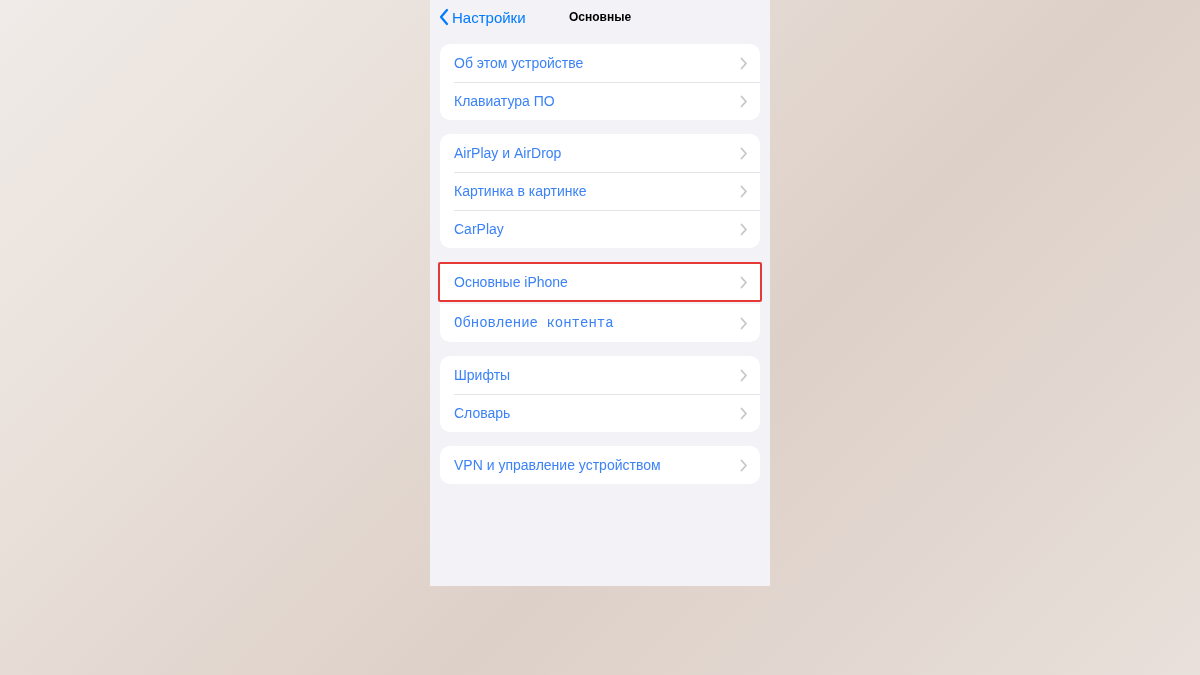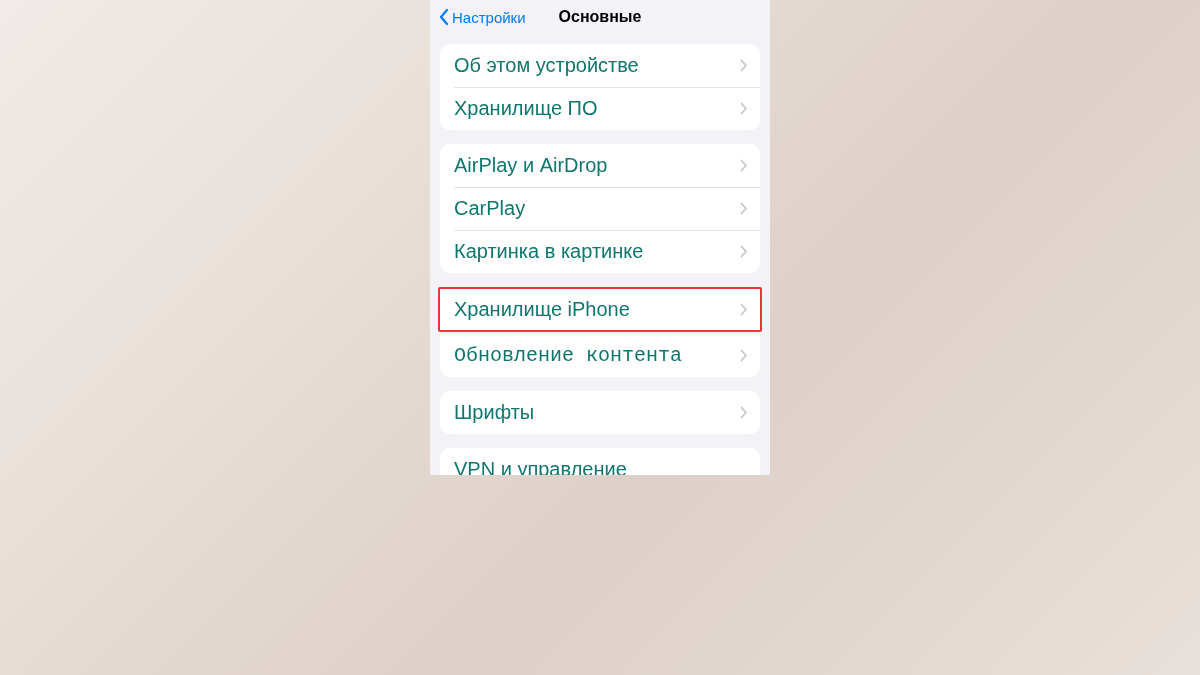--- a/index.html
+++ b/index.html
@@ -8,21 +8,21 @@
     height: 675px;
     background: linear-gradient(135deg, #f0ebe8 0%, #e8dfd8 30%, #ddd0c8 60%, #e8e0da 100%);
     font-family: -apple-system, BlinkMacSystemFont, "Segoe UI", Helvetica, Arial, sans-serif;
     display: flex;
     justify-content: center;
     align-items: flex-start;
     overflow: hidden;
   }
   .phone {
     width: 340px;
-    height: 475px;
+    height: 586px;
     background: #f2f2f7;
     position: relative;
     overflow: hidden;
   }
   .navbar {
     height: 34px;
     display: flex;
     align-items: center;
     padding: 0 8px;
     background: #f2f2f7;
@@ -33,21 +33,21 @@
     align-items: center;
     color: #007aff;
     font-size: 15px;
     gap: 2px;
   }
   .back-chevron svg { display: block; }
   .nav-title {
     position: absolute;
     left: 50%;
     transform: translateX(-50%);
-    font-size: 16px;
+    font-size: 12px;
     font-weight: 600;
     color: #000;
   }
   .content {
     padding: 0;
   }
   .group {
     margin: 14px 10px 0 10px;
     background: #fff;
     border-radius: 10px;
@@ -65,22 +65,22 @@
   .row + .row::before {
     content: "";
     position: absolute;
     left: 14px;
     right: 0;
     top: 0;
     height: 1px;
     background: #e3e3e8;
   }
   .row-label {
-    font-size: 20px;
-    color: #0f766e;
+    font-size: 14px;
+    color: #3b82f6;
   }
   .chevron {
     color: #c6c6c8;
   }
   .chevron svg { display: block; }
   .highlight-box {
     border: 2px solid #e53935;
     border-radius: 2px;
     margin: 14px 8px 0 8px;
     background: #fff;
@@ -118,59 +118,59 @@
     <div class="group">
       <div class="row">
         <span class="row-label">Об этом устройстве</span>
         <span class="chevron">
           <svg width="8" height="13" viewBox="0 0 8 13">
               <path d="M1.5 1.5 L6 6.5 L1.5 11.5" stroke="#c6c6c8" stroke-width="1.8" fill="none" stroke-linecap="round" stroke-linejoin="round"></path>
             </svg>
         </span>
       </div>
       <div class="row">
-        <span class="row-label">Хранилище ПО</span>
+        <span class="row-label">Клавиатура ПО</span>
         <span class="chevron">
           <svg width="8" height="13" viewBox="0 0 8 13">
               <path d="M1.5 1.5 L6 6.5 L1.5 11.5" stroke="#c6c6c8" stroke-width="1.8" fill="none" stroke-linecap="round" stroke-linejoin="round"></path>
             </svg>
         </span>
       </div>
     </div>
 
     <div class="group">
       <div class="row">
         <span class="row-label">AirPlay и AirDrop</span>
         <span class="chevron">
           <svg width="8" height="13" viewBox="0 0 8 13">
               <path d="M1.5 1.5 L6 6.5 L1.5 11.5" stroke="#c6c6c8" stroke-width="1.8" fill="none" stroke-linecap="round" stroke-linejoin="round"></path>
             </svg>
         </span>
       </div>
       <div class="row">
+        <span class="row-label">Картинка в картинке</span>
+        <span class="chevron">
+          <svg width="8" height="13" viewBox="0 0 8 13">
+              <path d="M1.5 1.5 L6 6.5 L1.5 11.5" stroke="#c6c6c8" stroke-width="1.8" fill="none" stroke-linecap="round" stroke-linejoin="round"></path>
+            </svg>
+        </span>
+      </div>
+      <div class="row">
         <span class="row-label">CarPlay</span>
         <span class="chevron">
           <svg width="8" height="13" viewBox="0 0 8 13">
               <path d="M1.5 1.5 L6 6.5 L1.5 11.5" stroke="#c6c6c8" stroke-width="1.8" fill="none" stroke-linecap="round" stroke-linejoin="round"></path>
             </svg>
         </span>
       </div>
-      <div class="row">
-        <span class="row-label">Картинка в картинке</span>
-        <span class="chevron">
-          <svg width="8" height="13" viewBox="0 0 8 13">
-              <path d="M1.5 1.5 L6 6.5 L1.5 11.5" stroke="#c6c6c8" stroke-width="1.8" fill="none" stroke-linecap="round" stroke-linejoin="round"></path>
-            </svg>
-        </span>
-      </div>
     </div>
 
     <div class="highlight-box">
       <div class="row">
-        <span class="row-label">Хранилище iPhone</span>
+        <span class="row-label">Основные iPhone</span>
         <span class="chevron">
           <svg width="8" height="13" viewBox="0 0 8 13">
               <path d="M1.5 1.5 L6 6.5 L1.5 11.5" stroke="#c6c6c8" stroke-width="1.8" fill="none" stroke-linecap="round" stroke-linejoin="round"></path>
             </svg>
         </span>
       </div>
     </div>
     <div class="group after-highlight" style="margin-top:2px; border-radius:0 0 10px 10px;">
       <div class="row">
         <span class="row-label">Обновление контента</span>
@@ -178,20 +178,28 @@
           <svg width="8" height="13" viewBox="0 0 8 13">
               <path d="M1.5 1.5 L6 6.5 L1.5 11.5" stroke="#c6c6c8" stroke-width="1.8" fill="none" stroke-linecap="round" stroke-linejoin="round"></path>
             </svg>
         </span>
       </div>
     </div>
 
     <div class="group">
       <div class="row">
         <span class="row-label">Шрифты</span>
+        <span class="chevron">
+          <svg width="8" height="13" viewBox="0 0 8 13">
+              <path d="M1.5 1.5 L6 6.5 L1.5 11.5" stroke="#c6c6c8" stroke-width="1.8" fill="none" stroke-linecap="round" stroke-linejoin="round"></path>
+            </svg>
+        </span>
+      </div>
+      <div class="row">
+        <span class="row-label">Словарь</span>
         <span class="chevron">
           <svg width="8" height="13" viewBox="0 0 8 13">
               <path d="M1.5 1.5 L6 6.5 L1.5 11.5" stroke="#c6c6c8" stroke-width="1.8" fill="none" stroke-linecap="round" stroke-linejoin="round"></path>
             </svg>
         </span>
       </div>
     </div>
 
     <div class="group">
       <div class="row">

